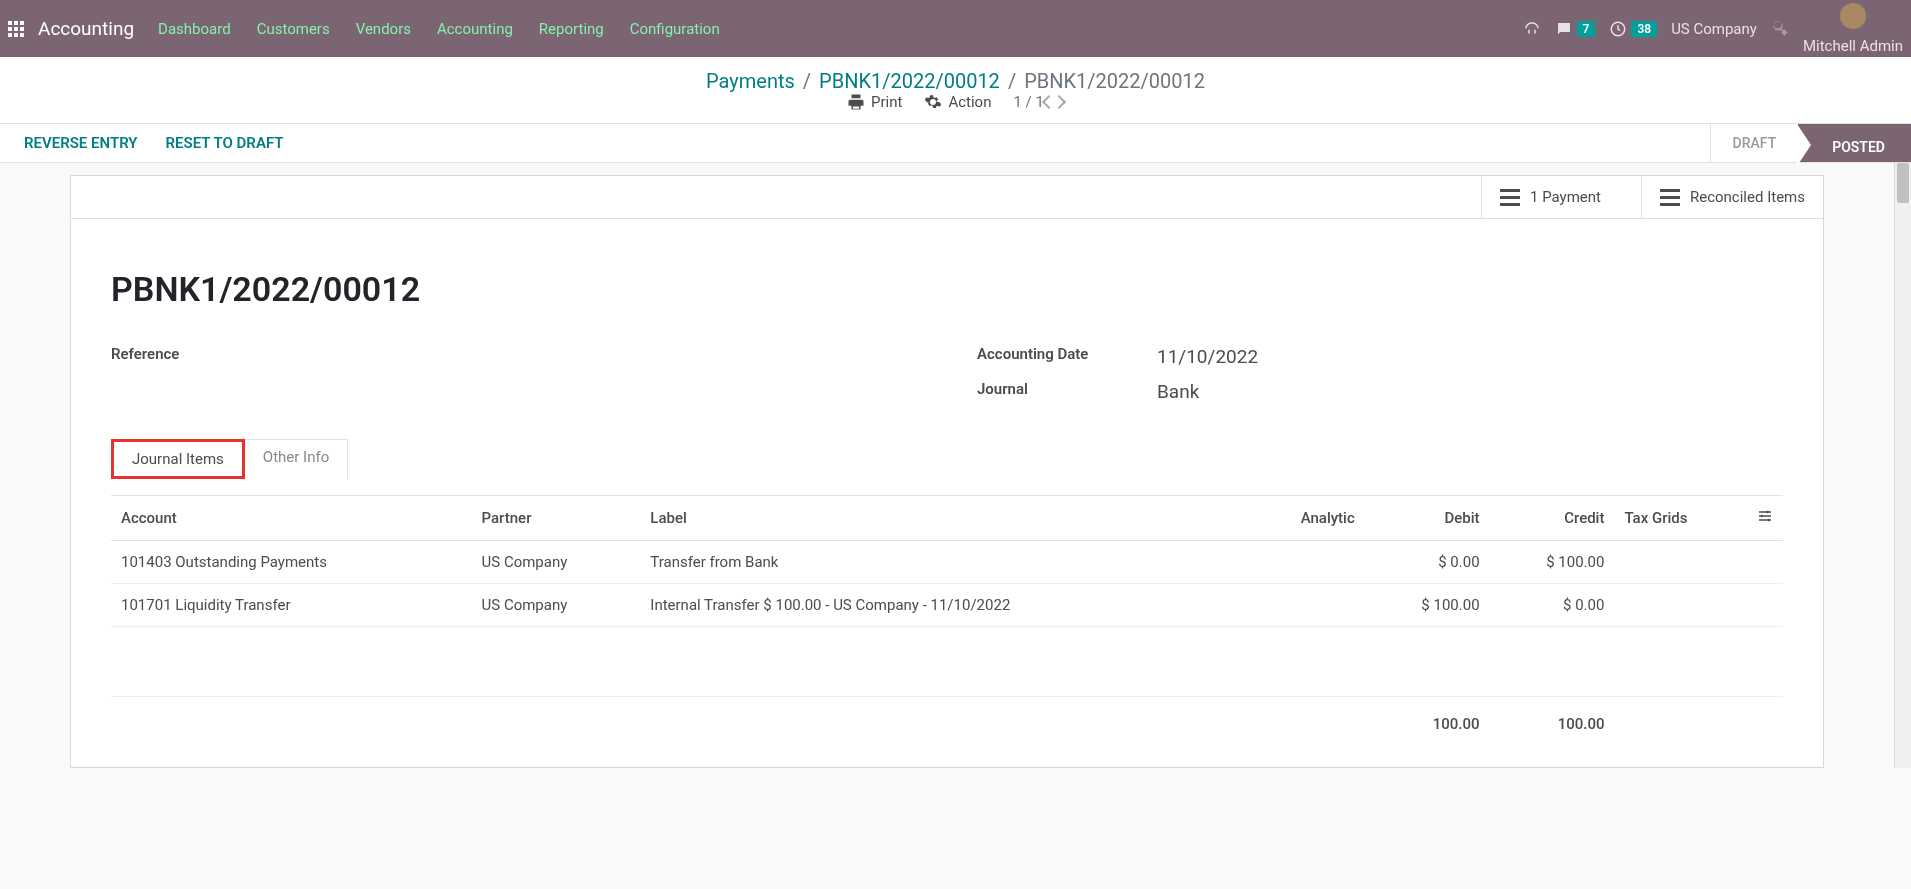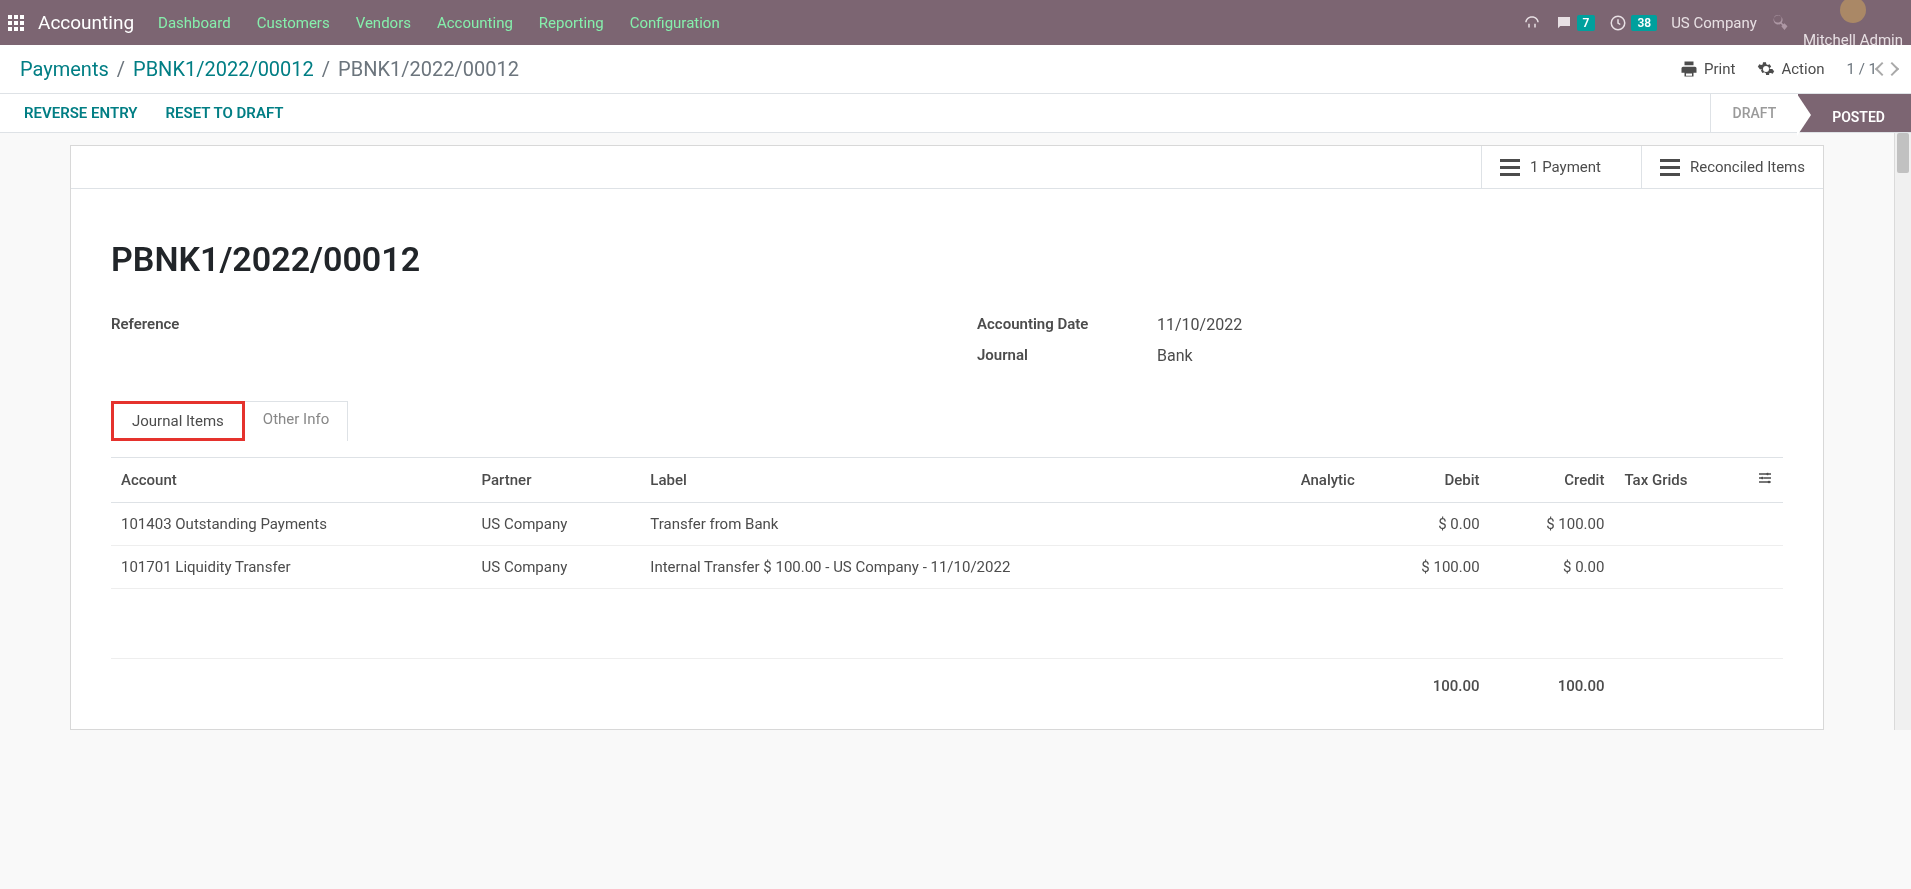--- a/index.html
+++ b/index.html
@@ -1,32 +1,32 @@
 <!DOCTYPE html>
 <html><head>
 <meta charset="utf-8">
 <style>
   * { margin: 0; padding: 0; box-sizing: border-box; }
   body { font-family: -apple-system, BlinkMacSystemFont, "Segoe UI", Roboto, Helvetica, Arial, sans-serif; font-size: 14px; color: #4c4c4c; background: #f9f9f9; }
 
   
-  .navbar { background: #7c6572; color: #fff; display: flex; align-items: center; height: 45px; padding: 0 8px; }
+  .navbar { background: #7c6572; color: #fff; display: flex; align-items: center; height: 57px; padding: 0 8px; }
   .apps-icon { display: grid; grid-template-columns: repeat(3, 4px); grid-template-rows: repeat(3, 4px); gap: 2px; margin-right: 14px; cursor: pointer; }
   .apps-icon span { background: #fff; width: 4px; height: 4px; }
   .brand { font-size: 19px; font-weight: 400; margin-right: 24px; color: #fff; }
   .nav-menu { display: flex; gap: 26px; flex: 1; }
   .nav-item { color: #86efac; font-size: 15px; cursor: pointer; }
   .nav-right { display: flex; align-items: center; gap: 14px; color: #e8e0e4; }
   .nav-right .badge-wrap { display: flex; align-items: center; gap: 4px; cursor: pointer; }
   .badge { background: #00a09d; color: #fff; font-size: 12px; padding: 1px 6px; border-radius: 2px; font-weight: 600; }
   .avatar { width: 26px; height: 26px; border-radius: 50%; background: #aa8866; display: inline-block; }
   .nav-user { display: flex; align-items: center; gap: 8px; cursor: pointer; flex-direction: column; }
 
   
-  .breadcrumb-row { background: #fff; display: flex; align-items: center; justify-content: space-between; padding: 12px 14px 12px 20px; border-bottom: 1px solid #dee2e6; }
+  .breadcrumb-row { background: #fff; display: flex; align-items: center; justify-content: space-between; padding: 12px 14px 12px 14px; border-bottom: 1px solid #dee2e6; flex-direction: column; }
   .breadcrumbs { display: flex; align-items: center; gap: 8px; font-size: 20px; }
   .breadcrumb-link { color: #017e84; cursor: pointer; }
   .breadcrumb-sep { color: #6c757d; }
   .breadcrumb-active { color: #6c757d; }
   .br-actions { display: flex; align-items: center; gap: 22px; color: #4c4c4c; font-size: 15px; }
   .br-action-btn { display: flex; align-items: center; gap: 6px; cursor: pointer; text-align: center; }
   .pager { display: flex; align-items: center; gap: 0; color: #6c757d; }
   .chev { width: 10px; height: 10px; border-style: solid; border-color: #a9a9a9; border-width: 0 2px 2px 0; display: inline-block; padding: 3px; cursor: pointer; }
   .chev.right { transform: rotate(-45deg); }
   .chev.left { transform: rotate(135deg); }
@@ -54,21 +54,21 @@
   .hamburger span { display: block; width: 20px; height: 3px; background: #4c4c4c; }
   .stat-label2 { line-height: 1.2; }
 
   .form-body { padding: 24px 40px 0 40px; }
   .title { font-size: 34px; font-weight: 600; color: #212529; margin: 26px 0 36px 0; }
 
   .fields-row { display: flex; gap: 60px; margin-bottom: 24px; }
   .fields-col { flex: 1; }
   .field { display: flex; margin-bottom: 12px; }
   .field-label { width: 180px; font-weight: 600; color: #4c4c4c; font-size: 15px; }
-  .field-value { color: #4c4c4c; font-size: 16px; }
+  .field-value { color: #4c4c4c; font-size: 19px; }
 
   .tabs { display: flex; margin-top: 14px; }
   .tab { padding: 8px 18px; border: 1px solid #dee2e6; border-bottom: none; background: #fff; font-size: 15px; color: #4c4c4c; cursor: pointer; }
   .tab.active { border: 3px solid #e5322d; color: #4c4c4c; }
   .tab.inactive { color: #888; border-left: none; }
 
   table.journal { width: 100%; border-collapse: collapse; }
   table.journal th { text-align: left; font-weight: 500; color: #4c4c4c; padding: 12px 10px; border-top: 1px solid #dee2e6; border-bottom: 1px solid #dee2e6; font-size: 15px; }
   table.journal th.right, table.journal td.right { text-align: right; }
   table.journal td { padding: 12px 10px; border-bottom: 1px solid #eee; font-size: 15px; color: #4c4c4c; }

